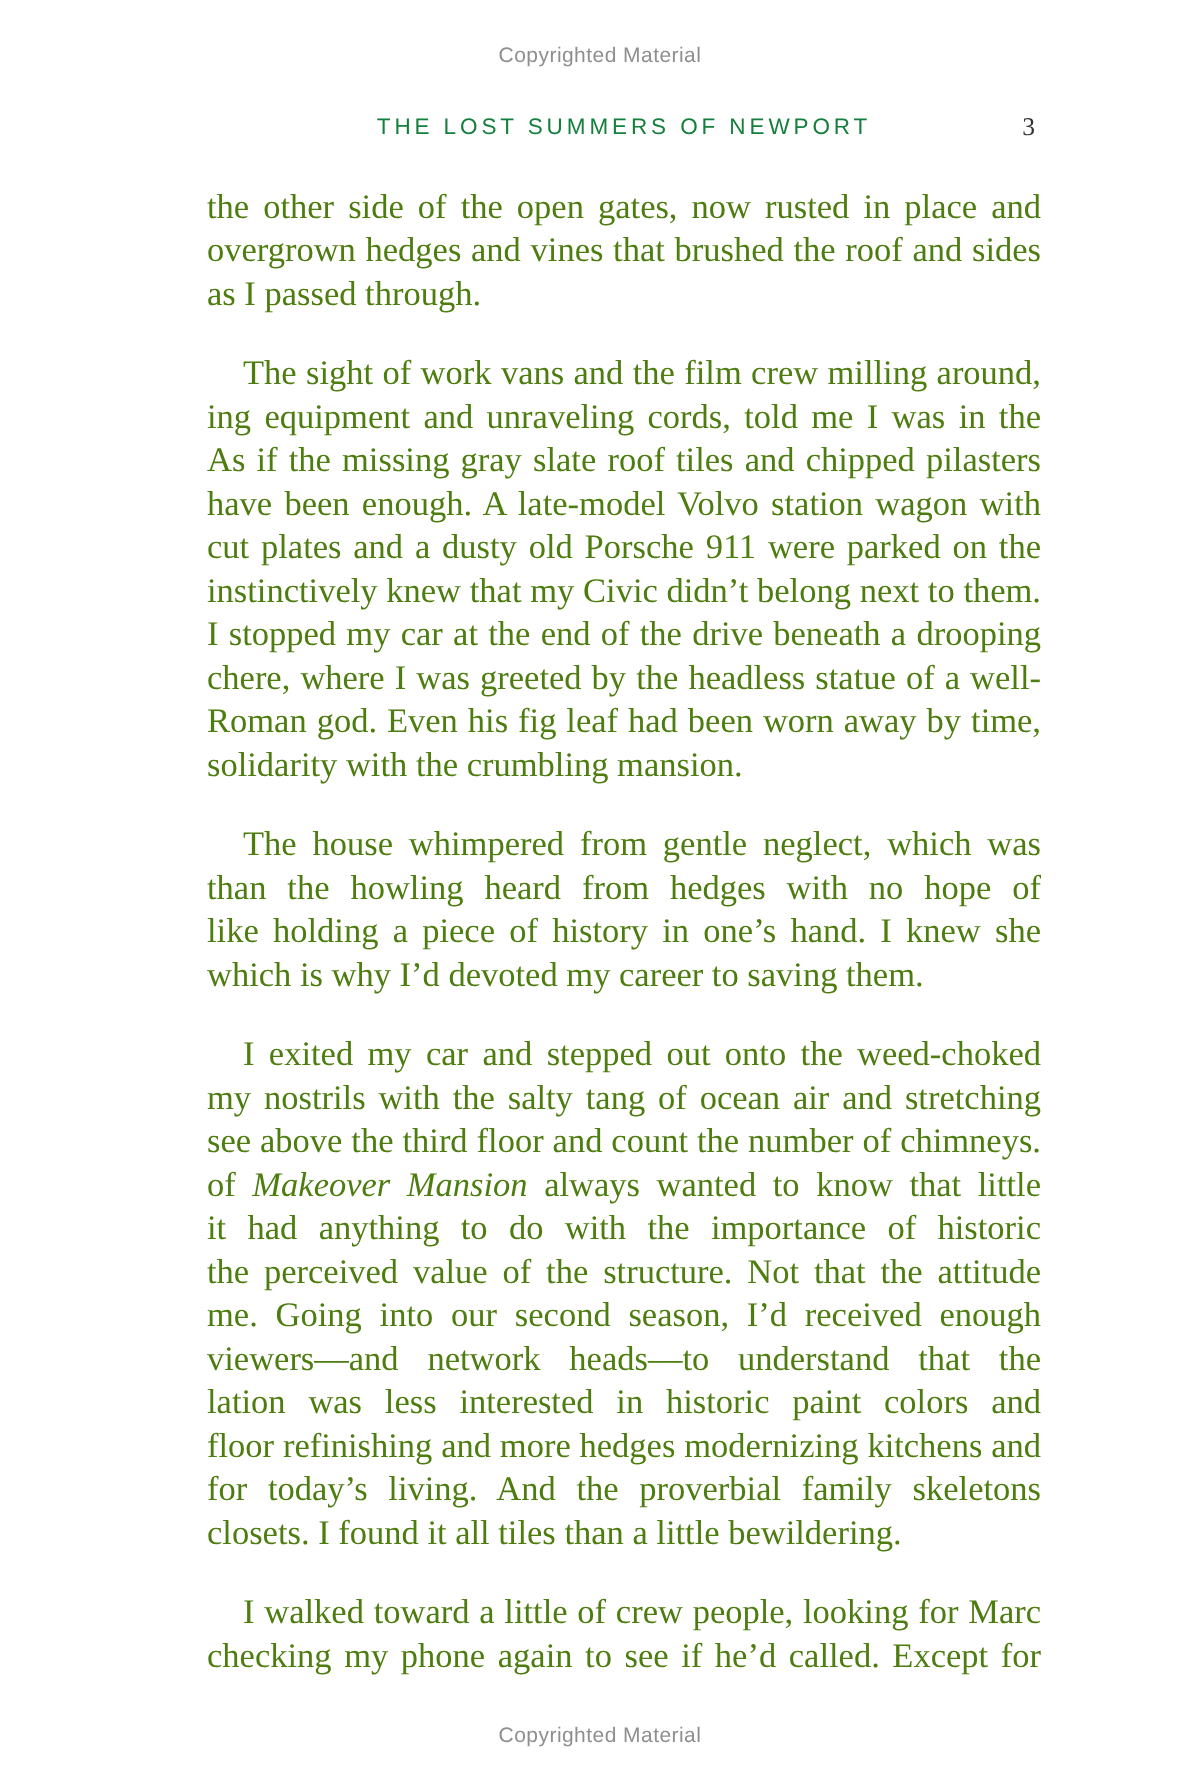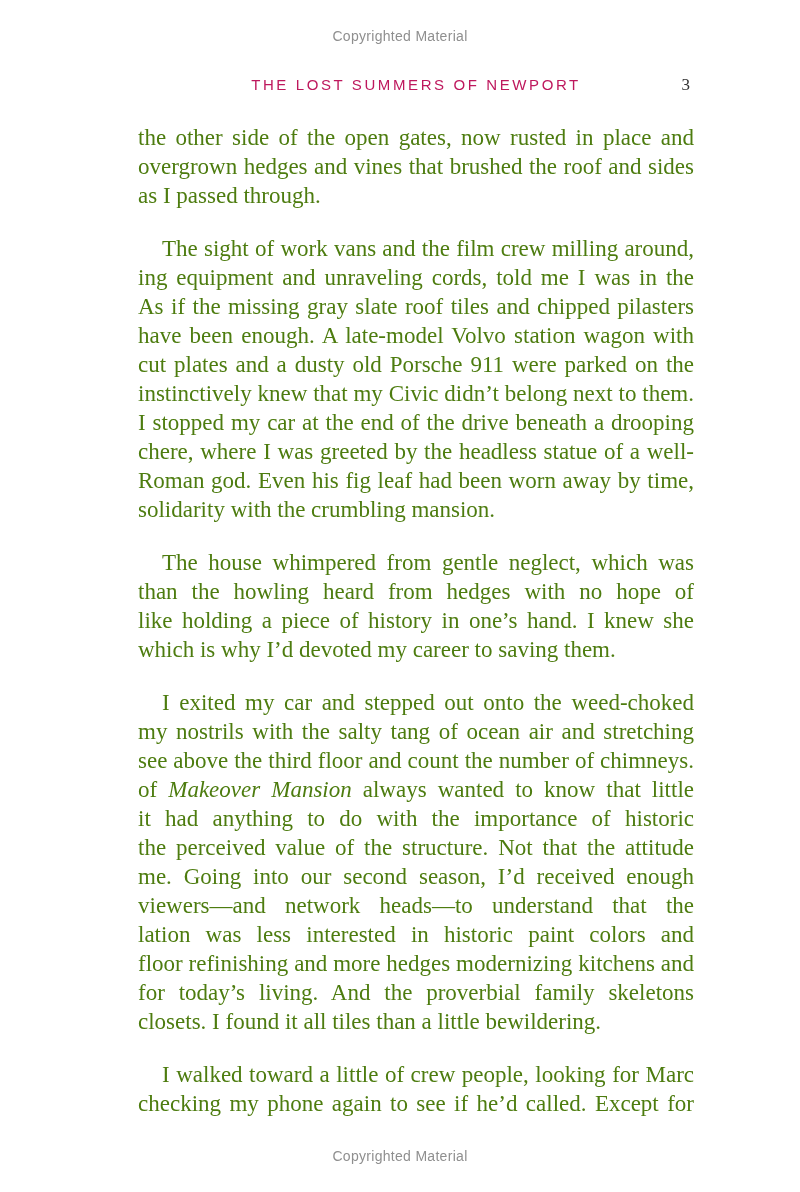--- a/index.html
+++ b/index.html
@@ -33,21 +33,21 @@
   }
   .running-title {
     position: absolute;
     left: 0;
     width: 100%;
     text-align: center;
     font-family: "Liberation Sans", sans-serif;
     font-size: 15px;
     font-weight: 400;
     letter-spacing: 2.6px;
-    color: #be185d;
+    color: #15803d;
     white-space: nowrap;
   }
   .page-number {
     position: absolute;
     right: 4px;
     top: -1px;
     font-family: "Liberation Serif", serif;
     font-size: 17px;
     color: #333333;
   }

